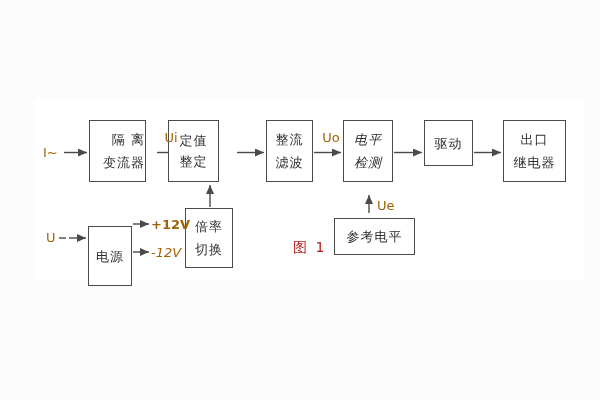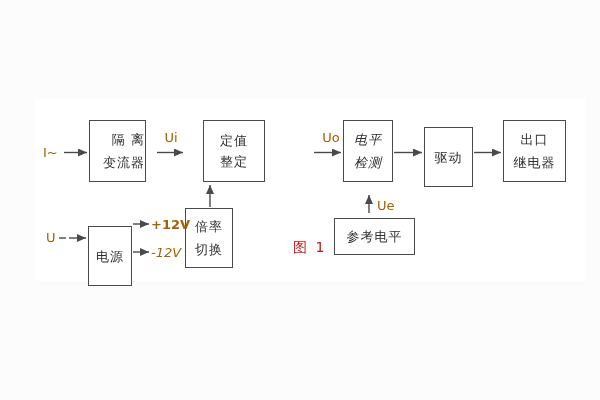--- a/index.html
+++ b/index.html
@@ -68,32 +68,36 @@
       <line x1="210" y1="207" x2="210" y2="185" marker-end="url(#ah)"></line>
       <line x1="369" y1="213" x2="369" y2="195" marker-end="url(#ah)"></line>
     </g>
   </svg>
 
   <div class="box" style="left:89px;top:120px;width:57px;height:62px;align-items:flex-end;">
     <span class="ln">隔 离</span>
     <span class="ln">变流器</span>
   </div>
 
-  <div class="box" style="left:203px;top:120px;width:62px;height:62px;gap:8px;">
+  <div class="box" style="left:168px;top:120px;width:51px;height:62px;gap:8px;">
     <span class="ln">定值</span>
     <span class="ln">整定</span>
   </div>
 
+  <div class="box" style="left:266px;top:120px;width:47px;height:62px;">
+    <span class="ln">整流</span>
+    <span class="ln">滤波</span>
+  </div>
 
   <div class="box" style="left:343px;top:120px;width:50px;height:62px;font-style:italic;">
     <span class="ln">电平</span>
     <span class="ln">检测</span>
   </div>
 
-  <div class="box" style="left:424px;top:127px;width:49px;height:60px;">
+  <div class="box" style="left:424px;top:120px;width:49px;height:46px;">
     <span class="ln">驱动</span>
   </div>
 
   <div class="box" style="left:503px;top:120px;width:63px;height:62px;">
     <span class="ln">出口</span>
     <span class="ln">继电器</span>
   </div>
 
   <div class="box" style="left:88px;top:208px;width:44px;height:60px;margin-top:18px;">
     <span class="ln">电源</span>

